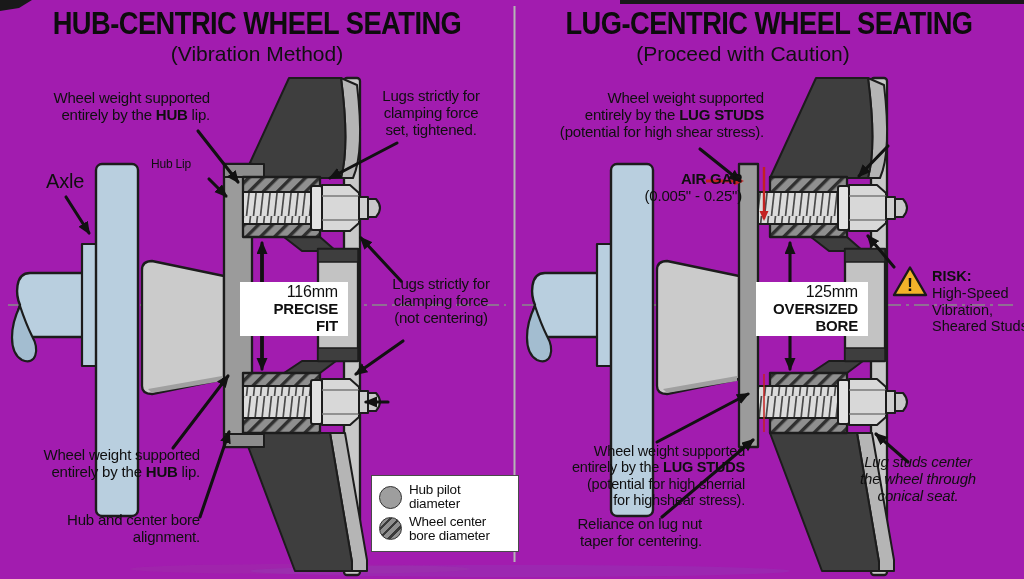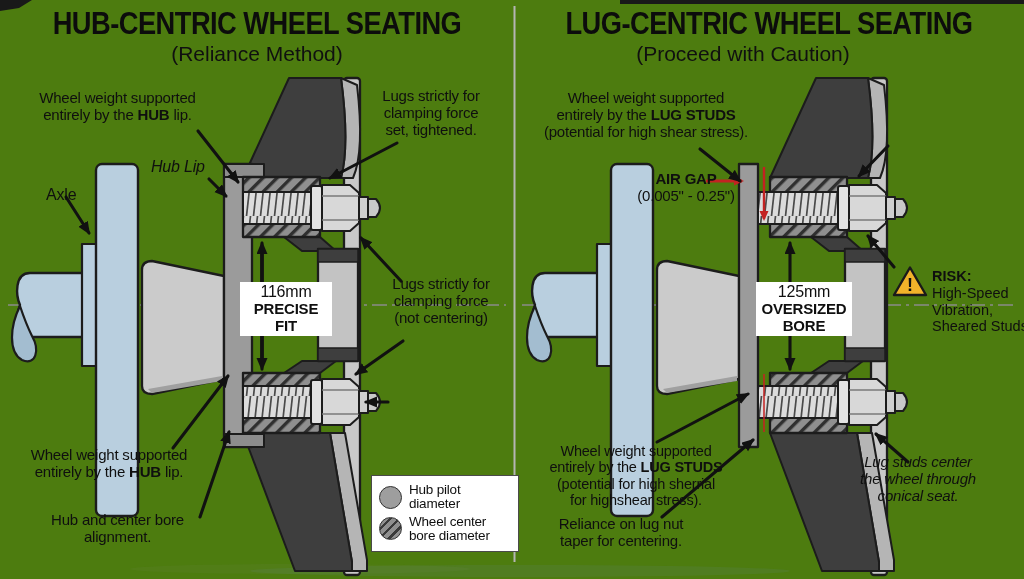--- a/index.html
+++ b/index.html
@@ -1,28 +1,28 @@
 <!DOCTYPE html>
 <html><head>
 <meta charset="utf-8">
 <style>
   html,body{margin:0;padding:0;background:#e8e8e8;}
-  .canvas{position:relative;width:1024px;height:579px;background:#4d7c0f;overflow:hidden;
+  .canvas{position:relative;width:1024px;height:579px;background:#a21caf;overflow:hidden;
           font-family:"Liberation Sans",sans-serif;color:#0f0f0f;}
   svg.art{position:absolute;left:0;top:0;}
   .title{position:absolute;top:6px;font-weight:bold;font-size:31px;letter-spacing:-0.6px;
          white-space:nowrap;text-align:center;transform:scaleX(.88);color:#0c0c0c;}
   .title.lp{left:0;width:514px;} .title.rp{left:514px;width:510px;}
   .subtitle{position:absolute;top:42px;font-size:21px;text-align:center;color:#101010;}
   .subtitle.lp{left:0;width:514px;} .subtitle.rp{left:514px;width:458px;}
   .lbl{position:absolute;font-size:15px;line-height:1.13;letter-spacing:-0.2px;color:#0f0f0f;}
-  .ctr{text-align:center}.lft{text-align:center}
+  .ctr{text-align:right}.lft{text-align:center}
   .ln{display:block}
   .b{font-weight:bold}
-  .dim{background:#ffffff;padding:1px 2px;}
+  .dim{background:#ffffff;padding:1px 10px;}
   .dim-size{font-size:16px}
   .legend{position:absolute;left:371px;top:475px;width:148px;border:1.6px solid #4a4a4a;
           background:#fff;padding:4px 4px 5px 7px;box-sizing:border-box;}
   .leg-row{display:flex;align-items:center;gap:7px;margin:3px 0;}
   .leg-swatch{width:21px;height:21px;border-radius:50%;border:1.6px solid #333;flex:none;}
   .leg-swatch.solid{background:#9e9e9e;}
   .leg-swatch.hatch{background:repeating-linear-gradient(135deg,#3a3a3a 0 2.5px,#909090 2.5px 6.5px);}
   .leg-label{font-size:13.5px;line-height:1.06;letter-spacing:-0.2px;}
   .risk-tri{position:absolute;left:892px;top:265px;}
   .risk-text{position:absolute;left:932px;top:268px;width:106px;font-size:14.5px;line-height:1.16;}
@@ -189,35 +189,35 @@
       <path d="M894,267 L868,236" marker-end="url(#ah)"></path>
       <path d="M657,442 L748,394" marker-end="url(#ah)"></path>
       <path d="M662,517 L753,440" marker-end="url(#ah)"></path>
       <path d="M908,462 L876,434" marker-end="url(#ah)"></path>
       <path d="M790,300 L790,243" marker-end="url(#ah)"></path>
       <path d="M790,314 L790,369" marker-end="url(#ah)"></path>
     </g>
   </svg>
 
   <div class="title lp">HUB-CENTRIC WHEEL SEATING</div>
-  <div class="subtitle lp">(Reliance Method)</div>
+  <div class="subtitle lp">(Vibration Method)</div>
 
   <div class="lbl ctr" style="left:25px;top:90px;width:185px;">
     <span class="ln">Wheel weight supported</span>
     <span class="ln"><span>entirely by the </span><span class="b">HUB</span><span> lip.</span></span>
   </div>
 
   <div class="lbl lft" style="left:374px;top:88px;width:114px;">
     <span class="ln">Lugs strictly for</span>
     <span class="ln">clamping force</span>
     <span class="ln">set, tightened.</span>
   </div>
 
-  <div class="lbl" style="left:46px;top:170px;font-size:16px;margin-top:16px;">Axle</div>
-  <div class="lbl" style="left:151px;top:158px;font-size:16px;font-style:italic;">Hub Lip</div>
+  <div class="lbl" style="left:46px;top:170px;font-size:20px;">Axle</div>
+  <div class="lbl" style="left:151px;top:158px;font-size:12px;">Hub Lip</div>
 
   <div class="lbl ctr dim" style="left:240px;top:282px;width:88px;">
     <span class="ln dim-size">116mm</span>
     <span class="ln b">PRECISE</span>
     <span class="ln b">FIT</span>
   </div>
 
   <div class="lbl lft" style="left:387px;top:276px;width:108px;">
     <span class="ln">Lugs strictly for</span>
     <span class="ln">clamping force</span>

